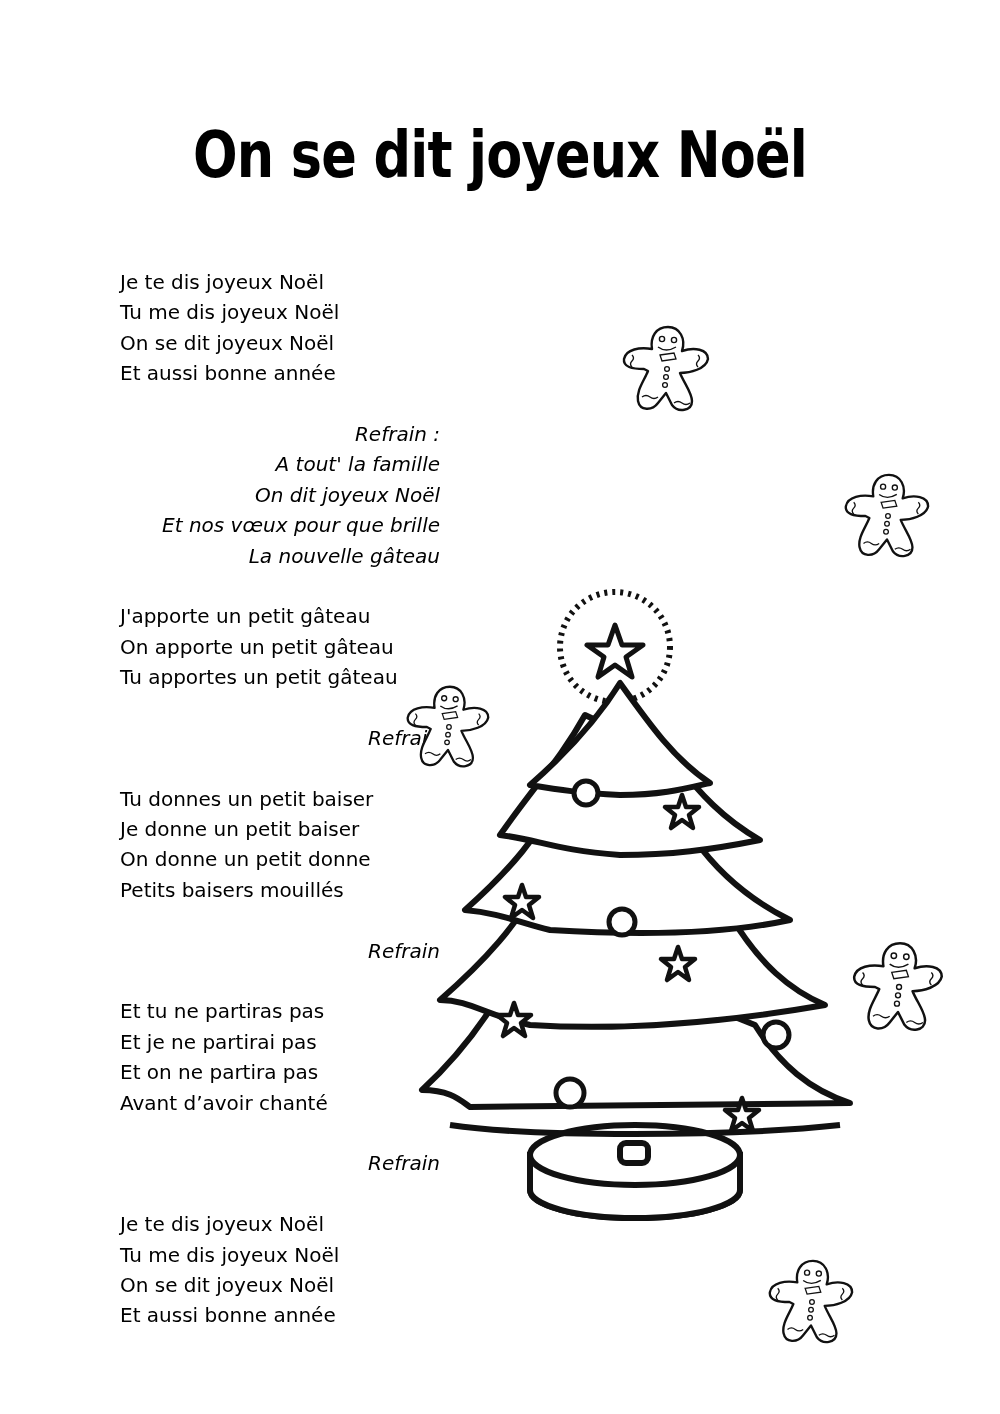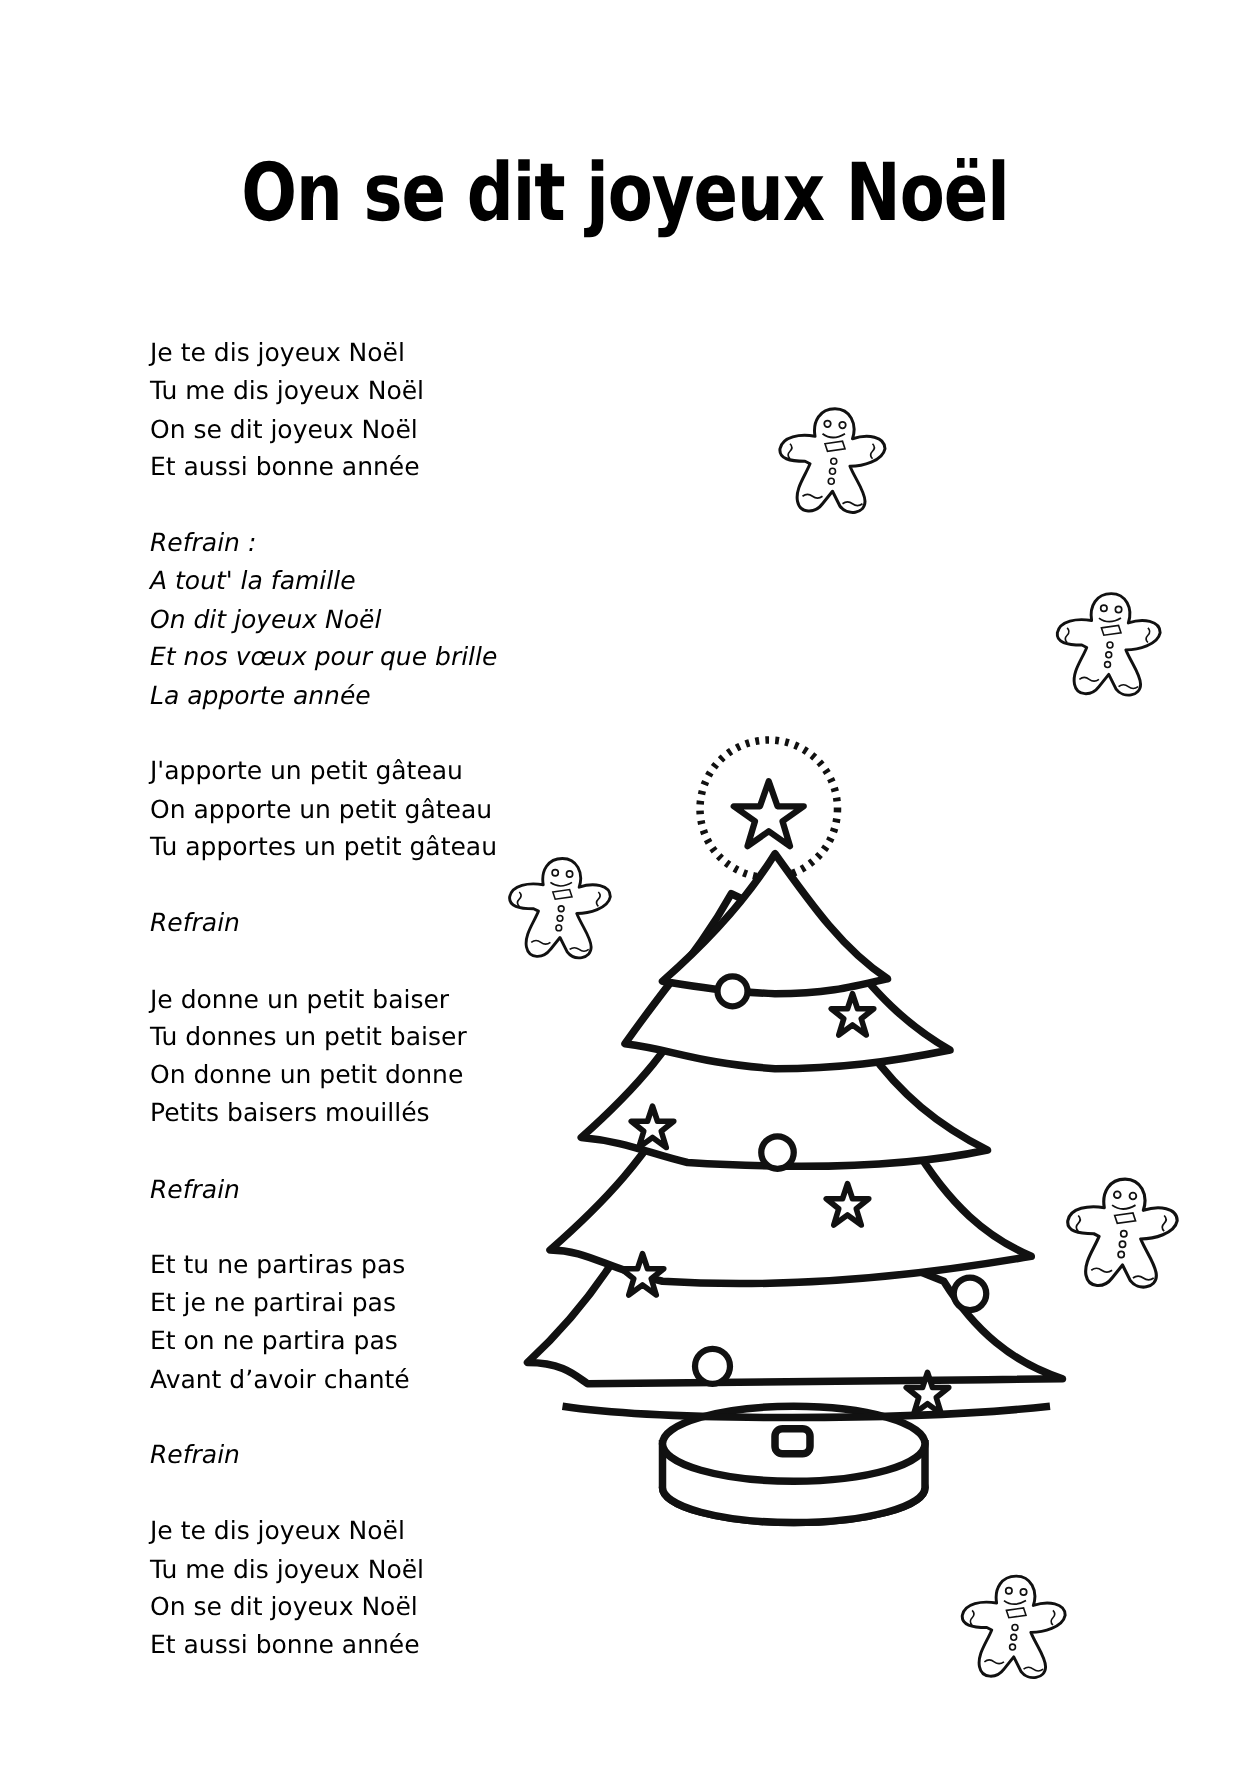--- a/index.html
+++ b/index.html
@@ -10,21 +10,21 @@
     font-family: "DejaVu Sans", sans-serif; font-weight: bold; font-size: 64px;
     letter-spacing: -1px; color: #000; transform: scaleX(0.82); transform-origin: center;
     line-height: 90px;
   }
   .lyrics {
     position: absolute; left: 120px; top: 228px; width: 320px;
     font-family: "DejaVu Sans", sans-serif; font-size: 20px; color: #000; margin-top: 39px;
   }
   .line { height: 30.4px; line-height: 30.4px; white-space: nowrap; }
   .gap { height: 30.4px; }
-  .italic { font-style: italic; }
+  .italic { font-style: italic; text-align: right; }
   .art { position: absolute; }
 </style>
 </head>
 <body>
 
 <div class="page">
 
   <div class="title">On se dit joyeux Noël</div>
 
   <div class="lyrics">
@@ -35,36 +35,36 @@
       <div class="line">On se dit joyeux Noël</div>
       <div class="line">Et aussi bonne année</div>
     </div>
     <div class="gap"></div>
 
     <div class="italic">
       <div class="line">Refrain :</div>
       <div class="line">A tout' la famille</div>
       <div class="line">On dit joyeux Noël</div>
       <div class="line">Et nos vœux pour que brille</div>
-      <div class="line">La apporte année</div>
+      <div class="line">La nouvelle gâteau</div>
     </div>
     <div class="gap"></div>
 
     <div>
       <div class="line">J'apporte un petit gâteau</div>
       <div class="line">On apporte un petit gâteau</div>
       <div class="line">Tu apportes un petit gâteau</div>
     </div>
     <div class="gap"></div>
     <div class="line italic">Refrain</div>
     <div class="gap"></div>
 
     <div>
+      <div class="line">Tu donnes un petit baiser</div>
       <div class="line">Je donne un petit baiser</div>
-      <div class="line">Tu donnes un petit baiser</div>
       <div class="line">On donne un petit donne</div>
       <div class="line">Petits baisers mouillés</div>
     </div>
     <div class="gap"></div>
     <div class="line italic">Refrain</div>
     <div class="gap"></div>
 
     <div>
       <div class="line">Et tu ne partiras pas</div>
       <div class="line">Et je ne partirai pas</div>

